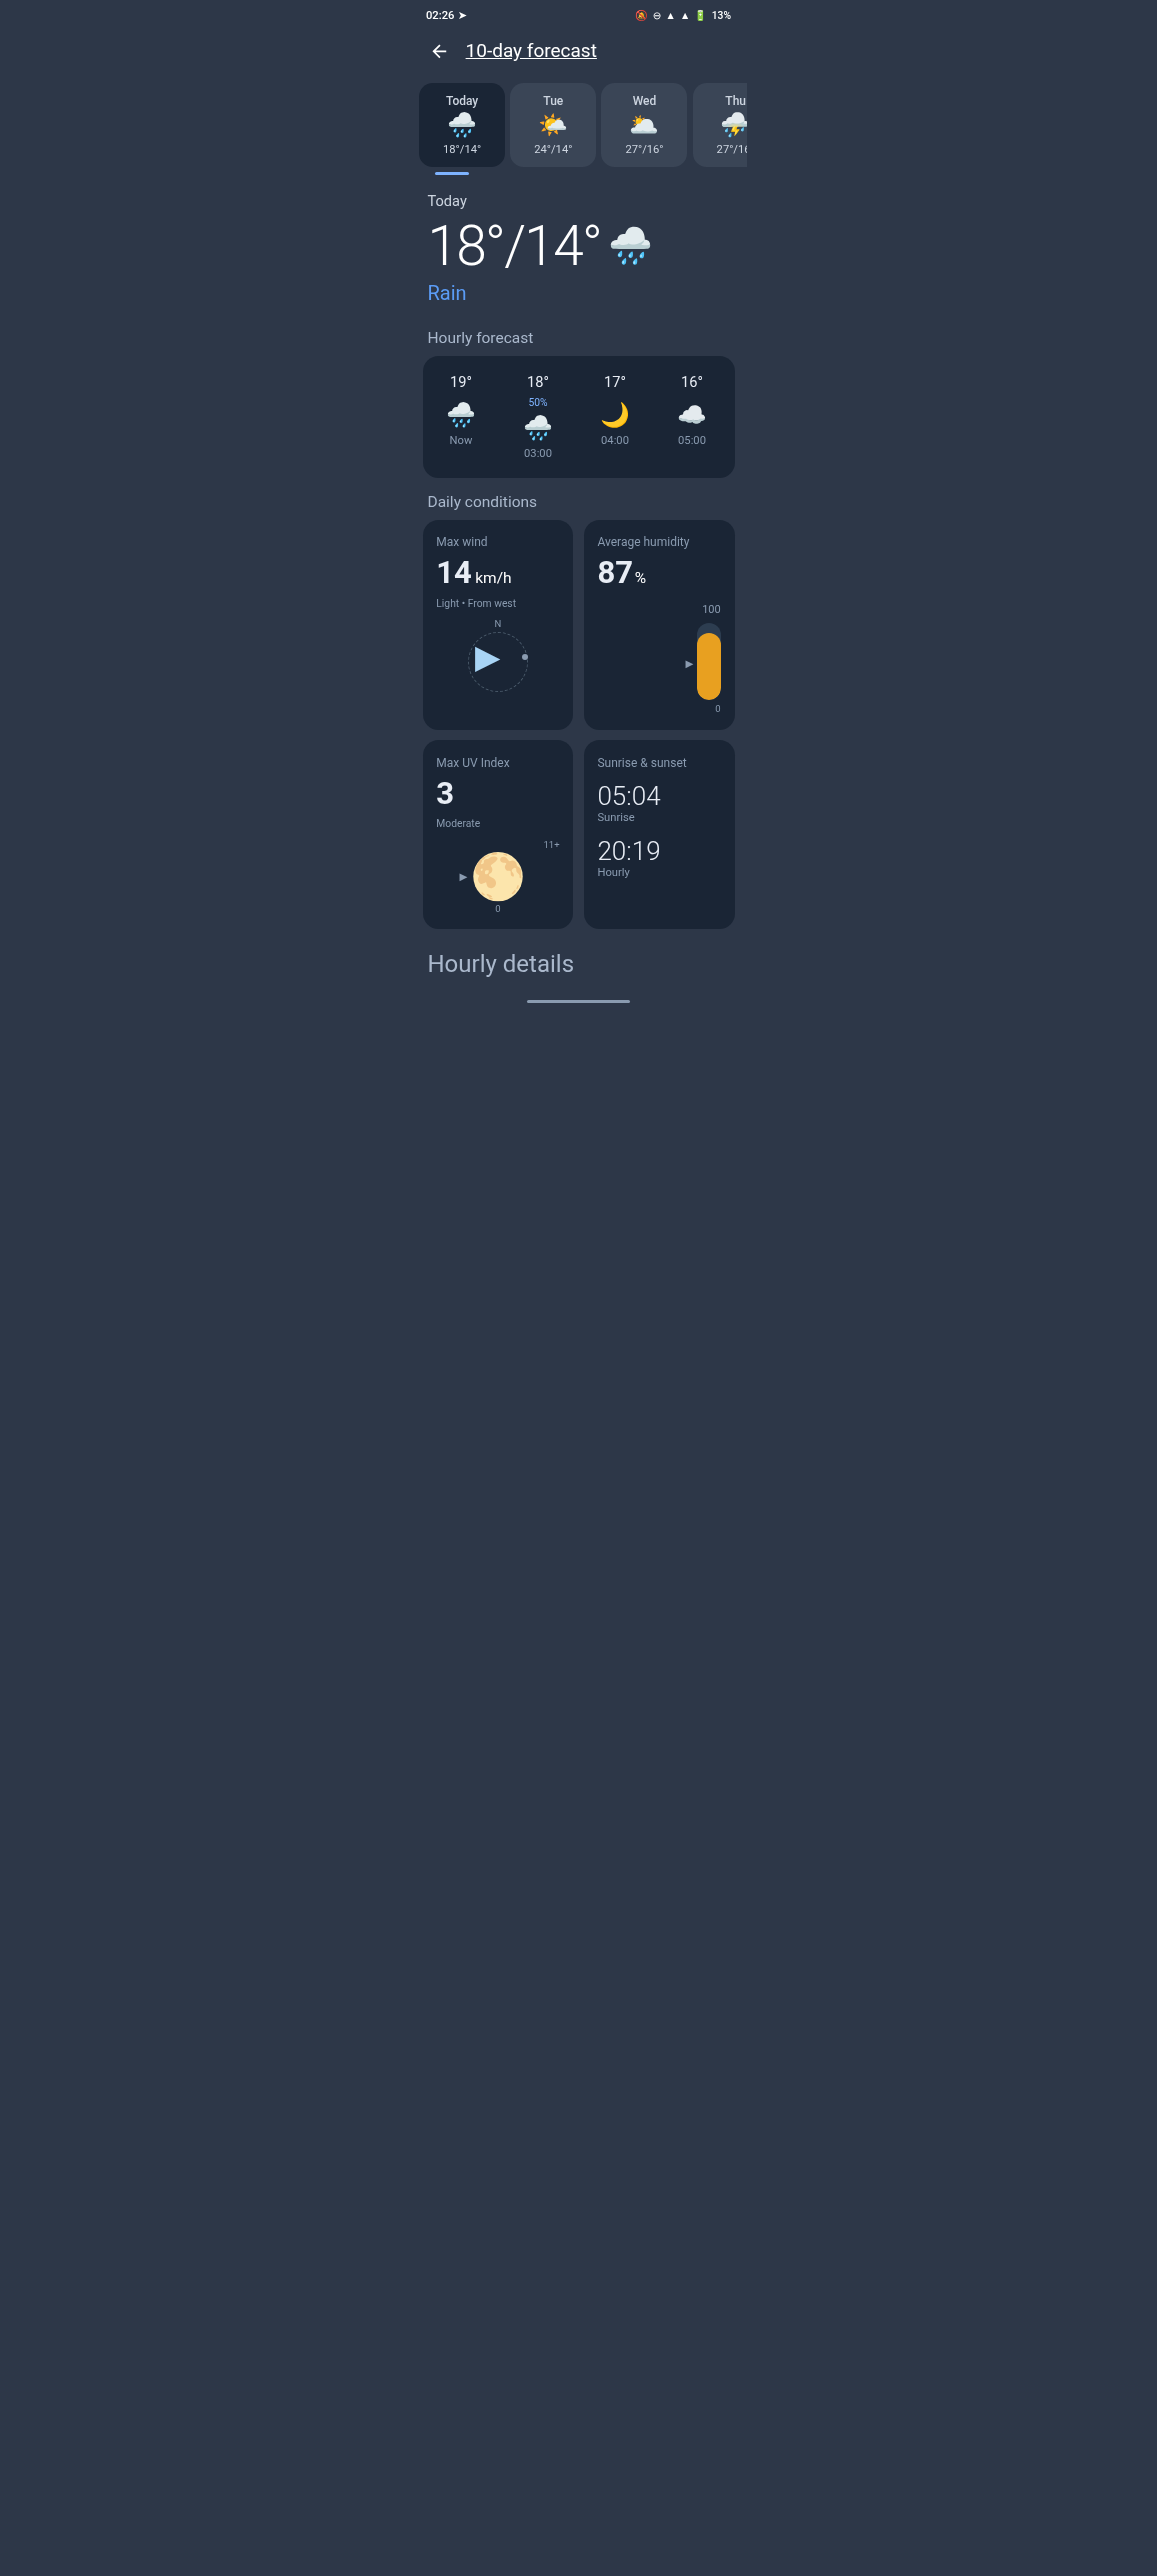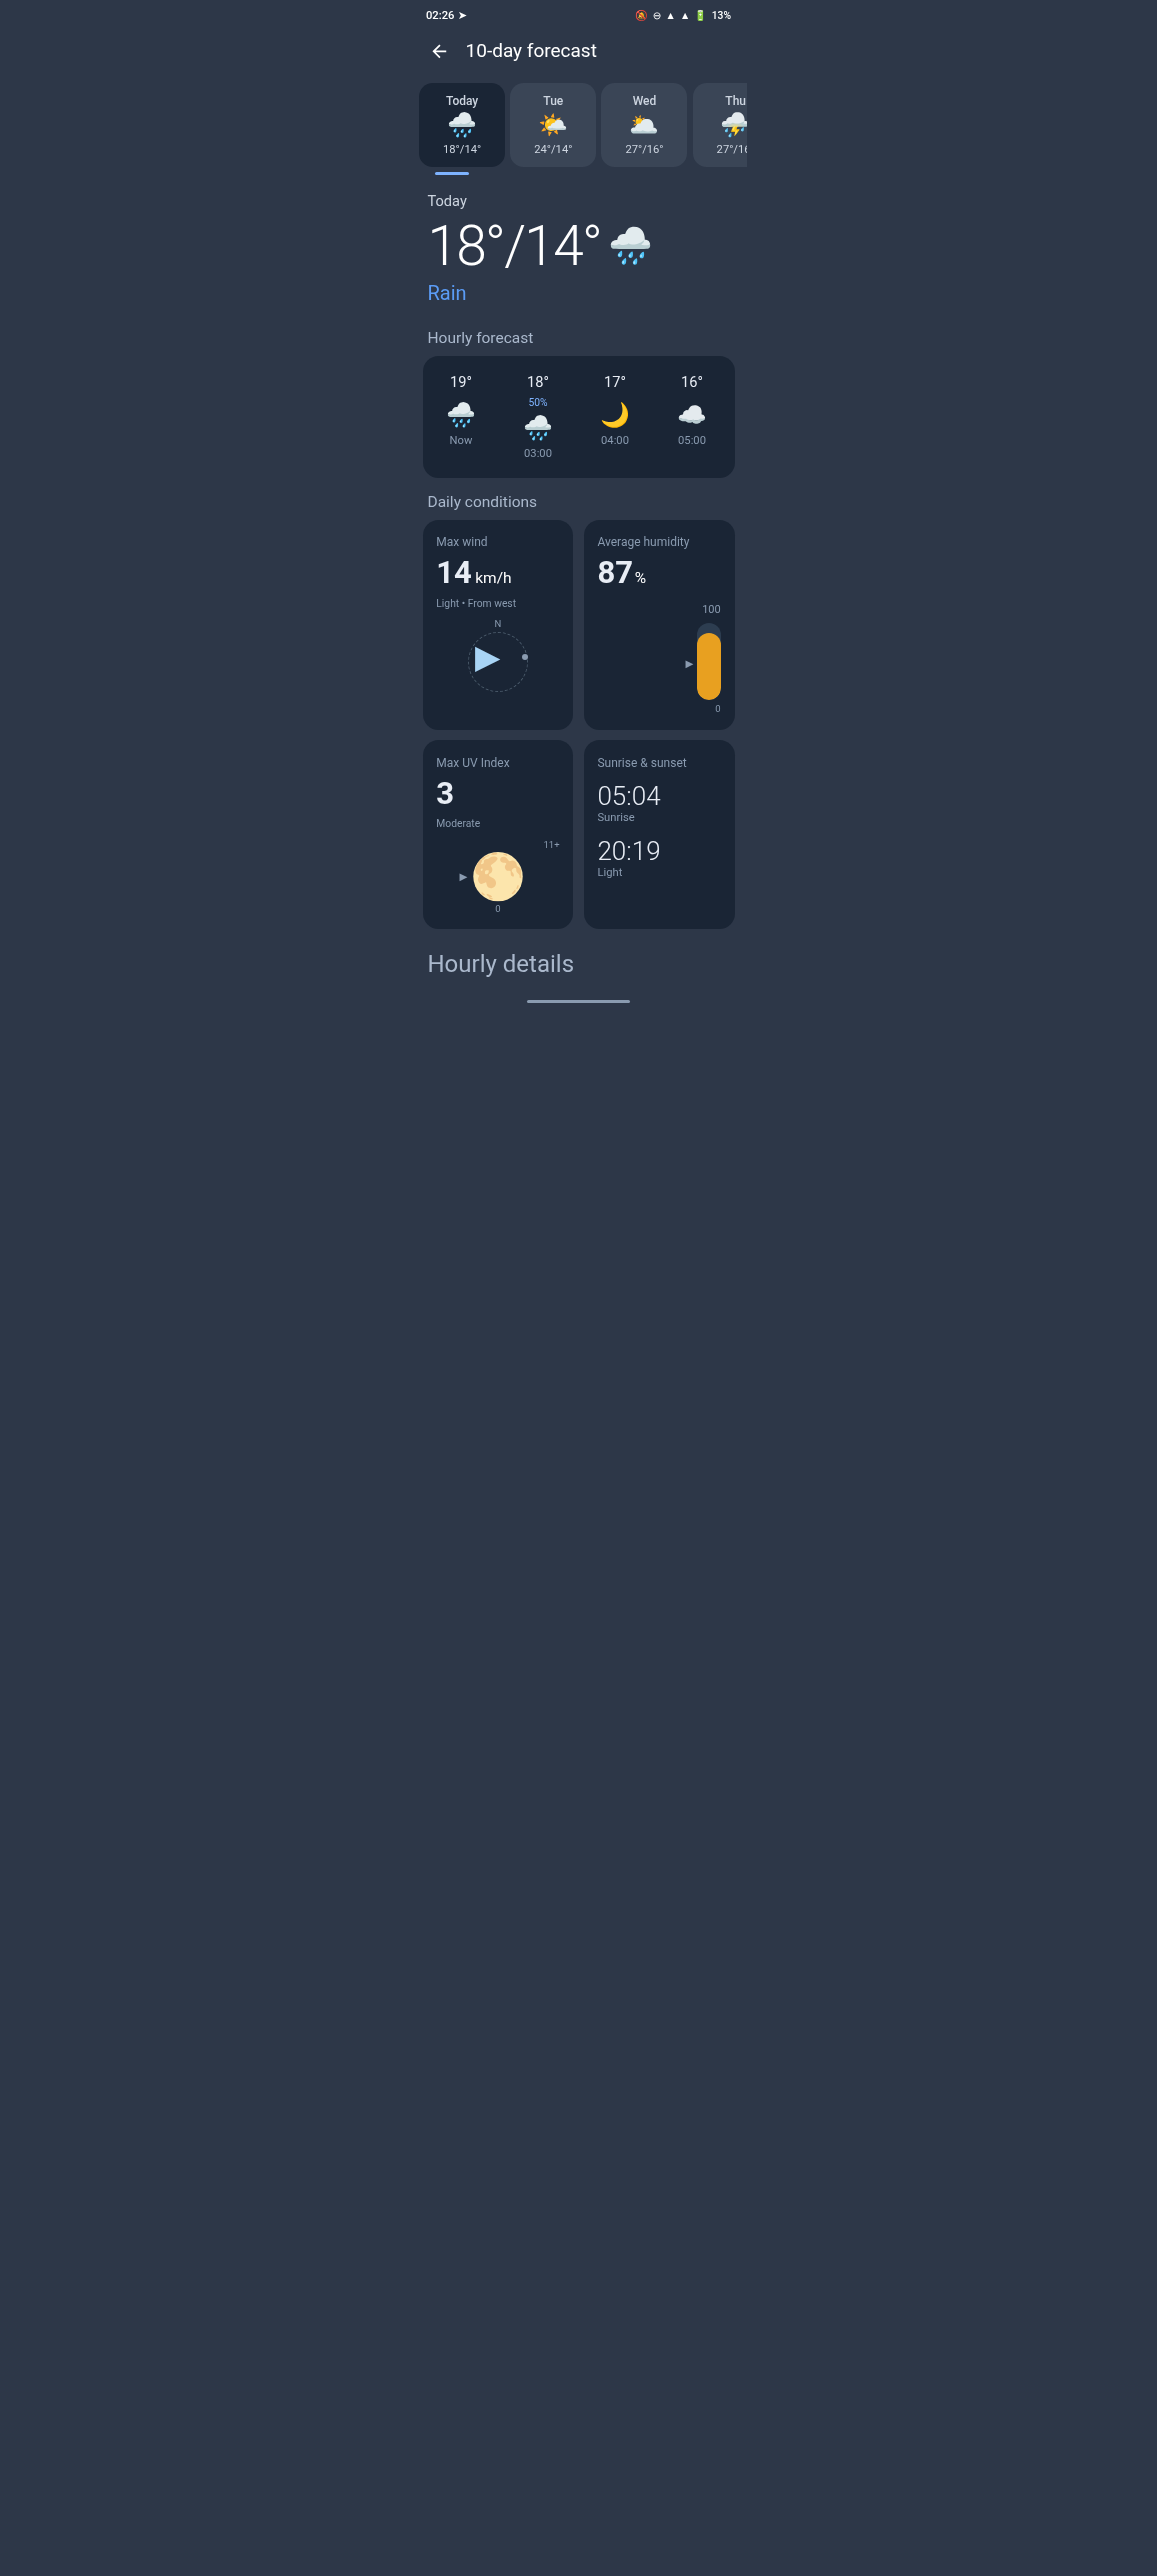--- a/index.html
+++ b/index.html
@@ -25,20 +25,21 @@
     }
     .status-left { display: flex; align-items: center; gap: 3.4px; }
     .status-right { display: flex; align-items: center; gap: 4.3px; font-size: 10.3px; }
 
     
     .header {
       display: flex;
       align-items: center;
       padding: 6.9px 13.8px 17px;
       gap: 10.3px;
+      text-decoration: underline;
     }
     .back-btn {
       width: 31px; height: 31px;
       display: flex; align-items: center; justify-content: center;
       cursor: pointer;
     }
     .header-title {
       font-size: 19px;
       font-weight: 400;
       color: #ffffff;
@@ -460,21 +461,21 @@
 
   <div class="condition-card">
     <span class="condition-label">Sunrise &amp; sunset</span>
     <div class="sunrise-times">
       <div>
         <div class="sunrise-time">05:04</div>
         <div class="sunrise-sub">Sunrise</div>
       </div>
       <div>
         <div class="sunrise-time">20:19</div>
-        <div class="sunrise-sub">Light</div>
+        <div class="sunrise-sub">Hourly</div>
       </div>
     </div>
   </div>
 
 </div>
 
 <div class="hourly-details-title">Hourly details</div>
 
 <div class="bottom-bar">
   <div class="bottom-indicator"></div>

